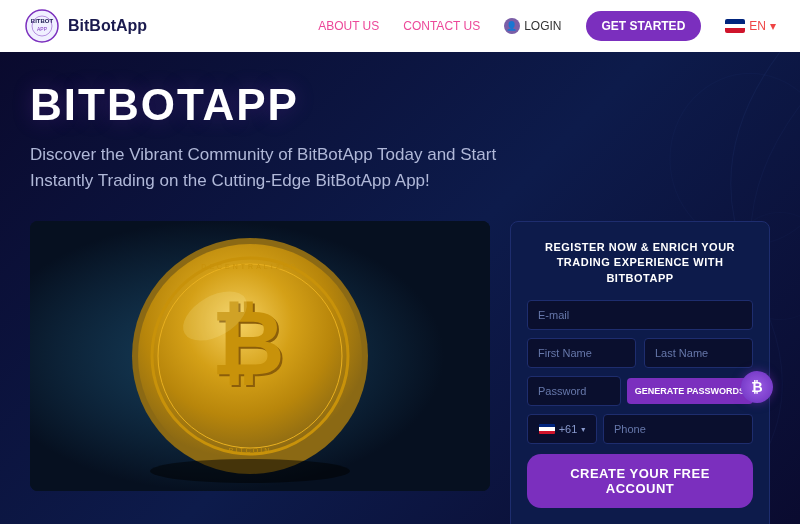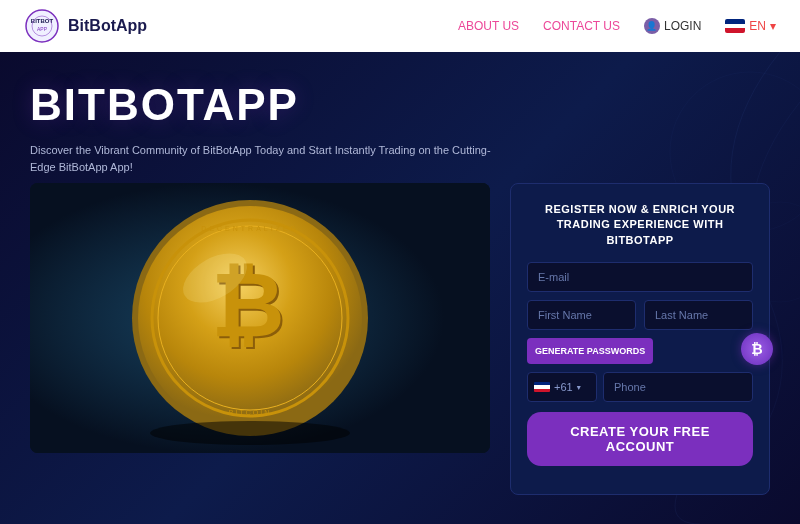--- a/index.html
+++ b/index.html
@@ -112,24 +112,24 @@
     }
     .hero-title {
       font-size: 44px;
       font-weight: 900;
       color: #ffffff;
       letter-spacing: 2px;
       margin-bottom: 12px;
       text-shadow: 0 0 20px rgba(123, 47, 190, 0.3);
     }
     .hero-subtitle {
-      font-size: 11px;
+      font-size: 17px;
       color: #b0b8d8;
       max-width: 480px;
-      margin-bottom: 8px;
+      margin-bottom: 28px;
       line-height: 1.5;
     }
     .hero-content {
       display: flex;
       gap: 20px;
       align-items: flex-start;
     }
     .bitcoin-image {
       width: 460px;
       height: 270px;
@@ -236,20 +236,21 @@
       border-radius: 4px;
       color: #8899cc;
       font-size: 11px;
       padding: 8px 6px;
       width: 70px;
       flex-shrink: 0;
       display: flex;
       align-items: center;
       gap: 4px;
       cursor: pointer;
+      justify-content: center;
     }
     .flag-small {
       width: 16px;
       height: 10px;
       background: linear-gradient(to bottom, #00247d 33%, #fff 33%, #fff 66%, #cf142b 66%);
       border-radius: 1px;
       flex-shrink: 0;
     }
     .btn-create {
       background: #7b2fbe;
@@ -278,20 +279,21 @@
     </svg>
     <span class="logo-text">BitBotApp</span>
   </div>
   <div class="nav-links">
     <a class="nav-link">ABOUT US</a>
     <a class="nav-link">CONTACT US</a>
     <div class="nav-login">
       <div class="login-icon">👤</div>
       <span>LOGIN</span>
     </div>
+    <button class="btn-get-started">GET STARTED</button>
     <div class="lang-selector">
       <div class="flag"></div>
       <span>EN</span>
       <span>▾</span>
     </div>
   </div>
 </nav>
 
 <section class="hero">
 
@@ -350,20 +352,21 @@
       <div class="form-row">
         <input class="form-input" type="email" placeholder="E-mail" style="">
       </div>
 
       <div class="form-row">
         <input class="form-input" type="text" placeholder="First Name" style="">
         <input class="form-input" type="text" placeholder="Last Name" style="">
       </div>
 
       <div class="password-row">
+        <input class="form-input" type="password" style="flex: 1 1 0%;" placeholder="Password">
         <button class="btn-generate">GENERATE PASSWORDS</button>
         <div class="coin-decoration">₿</div>
       </div>
 
 
       <div class="phone-row">
         <div class="phone-code">
           <div class="flag-small"></div>
           <span>+61</span>
           <span style="font-size:8px;">▾</span>

